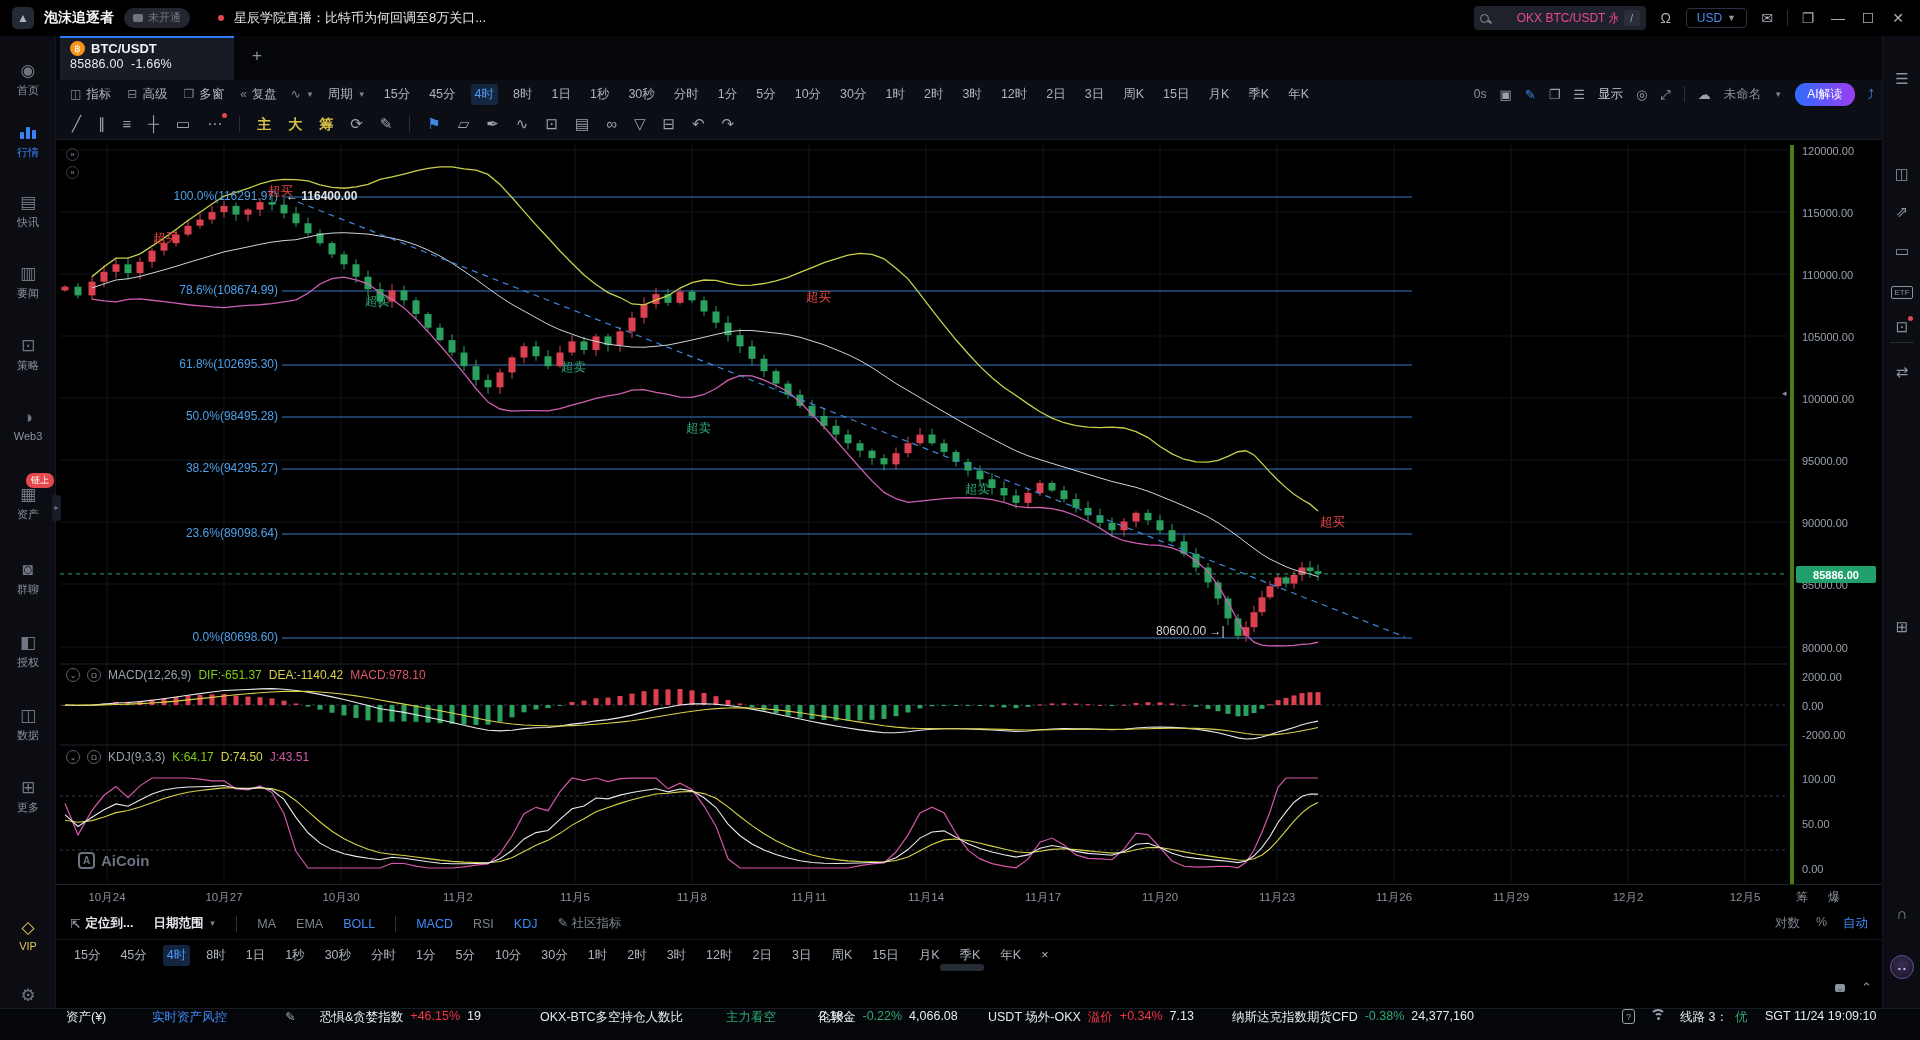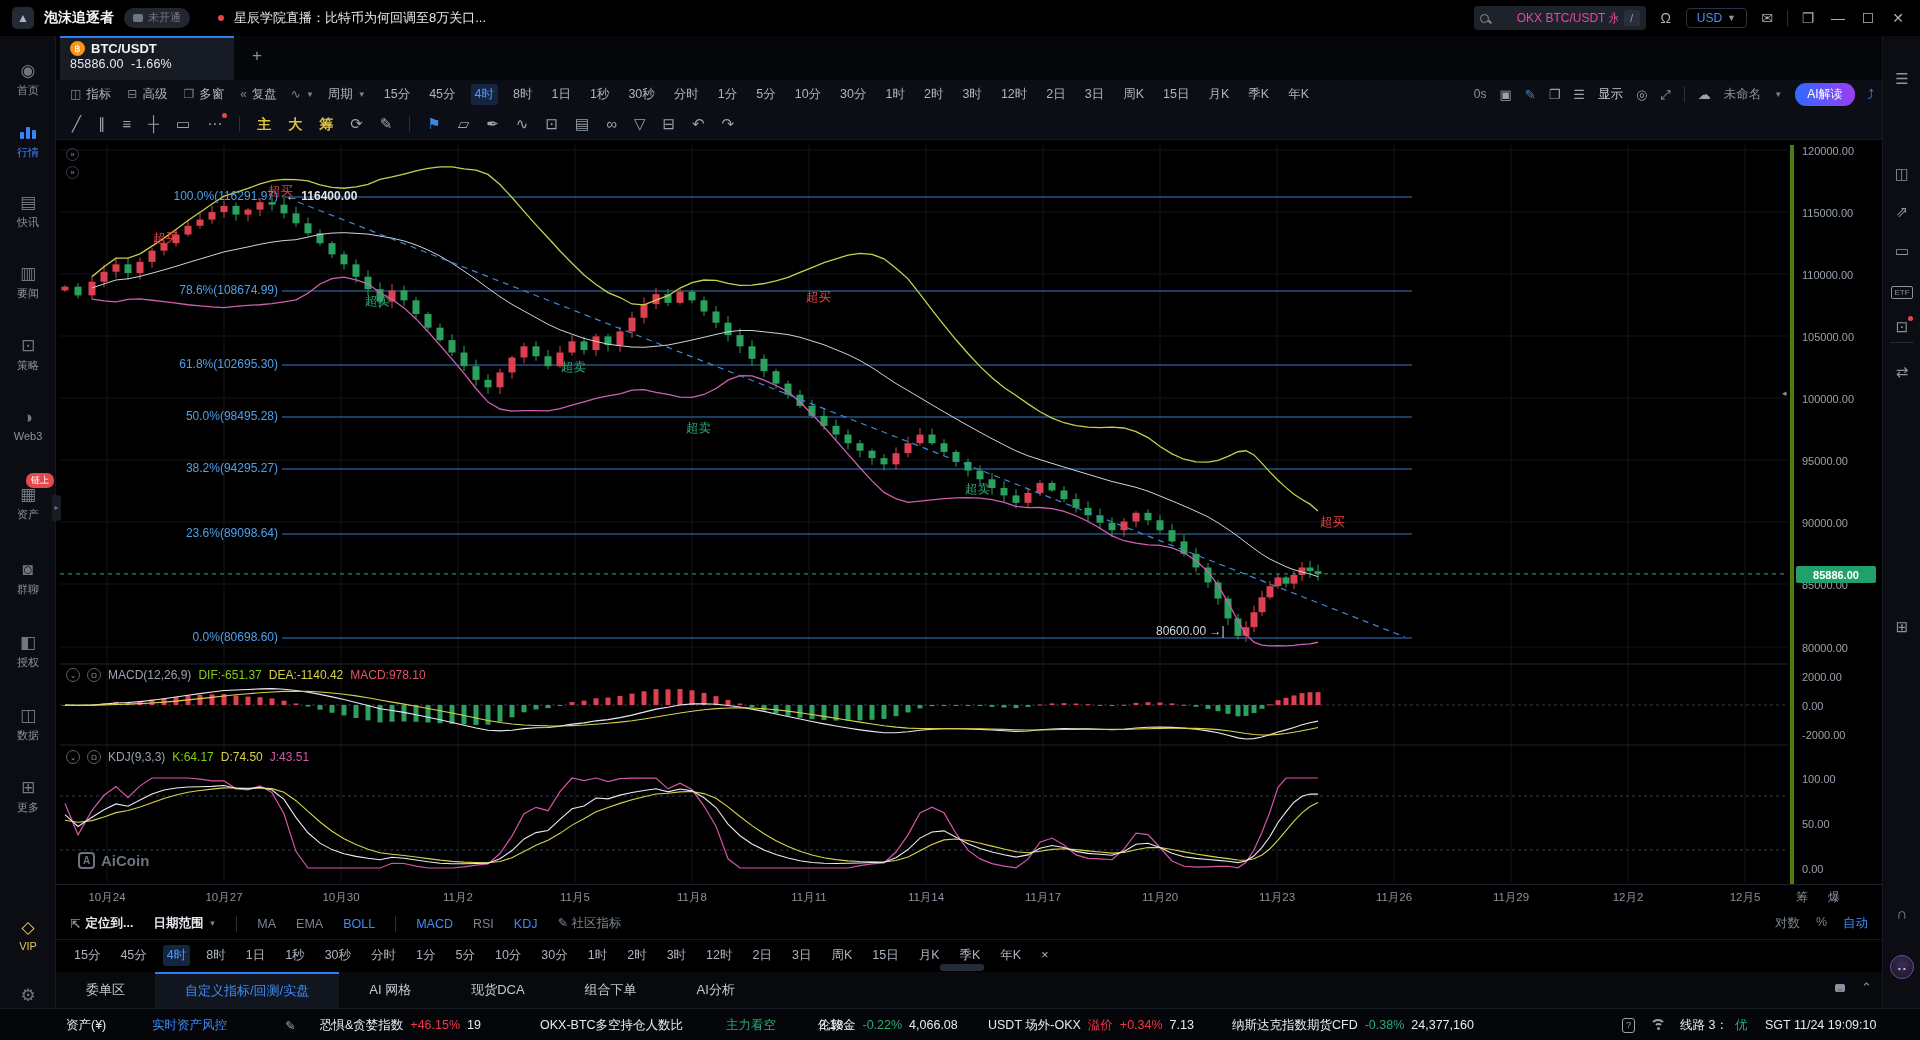--- a/index.html
+++ b/index.html
@@ -107,21 +107,21 @@
   .rs-ic { position:absolute; left:0; width:38px; text-align:center; color:#8b93a0; font-size:15px; cursor:pointer;}
   .rs-div { position:absolute; left:7px; width:24px; height:1px; background:#242a34;}
   #etfbox { border:1px solid #8b93a0; border-radius:2px; font-size:8px; padding:1px 2px; color:#8b93a0;}
   #aiavatar { position:absolute; left:7px; width:24px; height:24px; border-radius:50%;
     background:radial-gradient(circle at 50% 40%, #3b2f55, #17131f); border:1px solid #6b4fa0; }
   #aiavatar:after { content:"• •"; color:#cfc3ff; font-size:8px; position:absolute; left:0; right:0; top:8px; text-align:center;}
   .botdot { position:absolute; width:5px; height:5px; background:#e5484d; border-radius:50%; right:8px; margin-top:-2px;}
   
   #statusbar { position:absolute; left:0; right:0; bottom:0; height:32px; background:#04060a; border-top:1px solid #171c24;
     font-size:12.5px; z-index:30;}
-  .stg { position:absolute; top:0; height:32px; display:flex; align-items:center; gap:7px; white-space:nowrap;}
+  .stg { position:absolute; top:0; height:32px; display:flex; gap:7px; white-space:nowrap;}
   .st-w { color:#e6e9ee; } .st-r { color:#f23645; } .st-g { color:#2fa874; } .st-b { color:#3f8cf8; }
   .helpbox { width:13px; height:15px; border:1px solid #9aa2ad; border-radius:3px; color:#9aa2ad; font-size:9px;
     display:flex; align-items:center; justify-content:center;}
   .wifi { position:relative; width:16px; height:12px; }
   .wifi i { position:absolute; border:2px solid #9aa2ad; border-color:#9aa2ad transparent transparent transparent; border-radius:50%;}
   .wifi .w1 { width:16px; height:16px; left:0; top:0;}
   .wifi .w2 { width:9px; height:9px; left:3.5px; top:3.5px;}
   .wifi .w3 { position:absolute; width:3px; height:3px; background:#9aa2ad; border-radius:50%; left:6.5px; top:8px;}
 </style>
 </head>
@@ -837,28 +837,20 @@
       <span class="tf">3日</span>
       <span class="tf">周K</span>
       <span class="tf">15日</span>
       <span class="tf">月K</span>
       <span class="tf">季K</span>
       <span class="tf">年K</span>
       <span class="tf">×</span>
     </div>
   <div id="draghandle"></div>
 
-  <div id="btabs">
-      <div class="btab">委单区</div>
-      <div class="btab active">自定义指标/回测/实盘</div>
-      <div class="btab">AI 网格</div>
-      <div class="btab">现货DCA</div>
-      <div class="btab">组合下单</div>
-      <div class="btab">AI分析</div>
-    </div>
   <div id="btabs-right">
     <span><i class="bubble" style="background:#8b93a0;"></i></span>
     <span>⌃</span>
   </div>
 </div>
 
 <div id="rstrip">
   <div id="rs-items">
       <div class="rs-ic" style="top: 34px;">☰</div>
       <div class="rs-ic" style="top: 129px;">◫</div>

